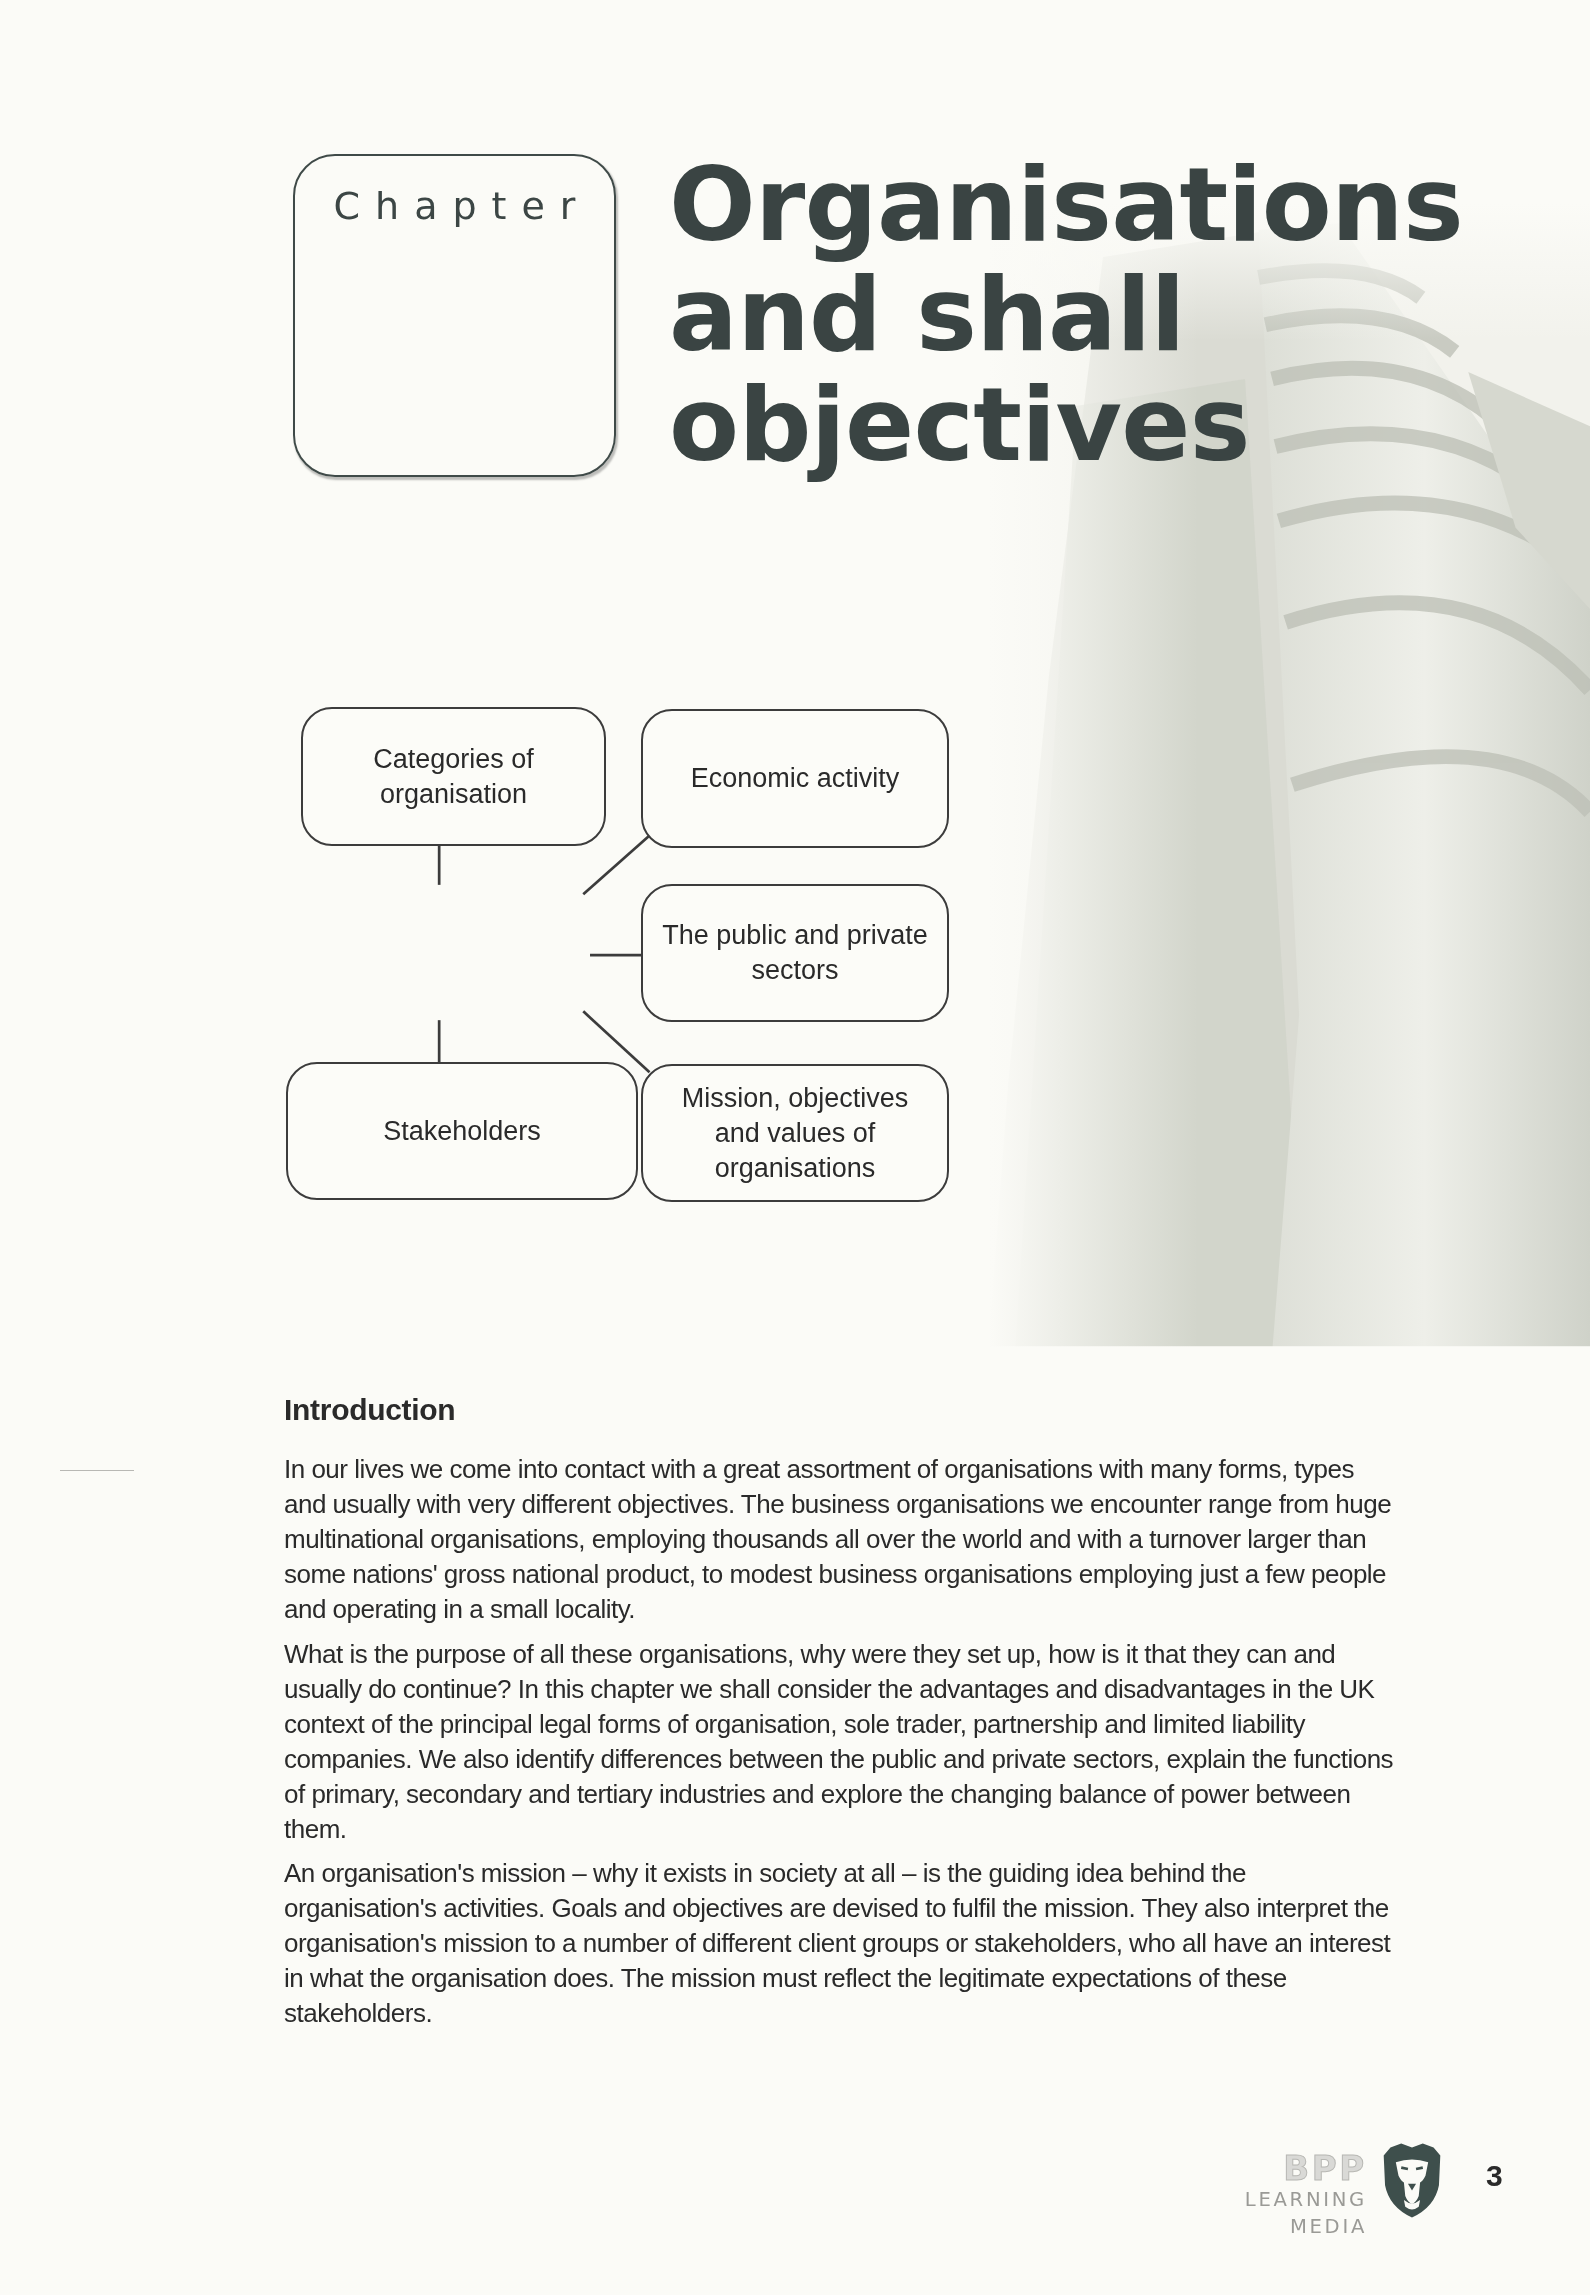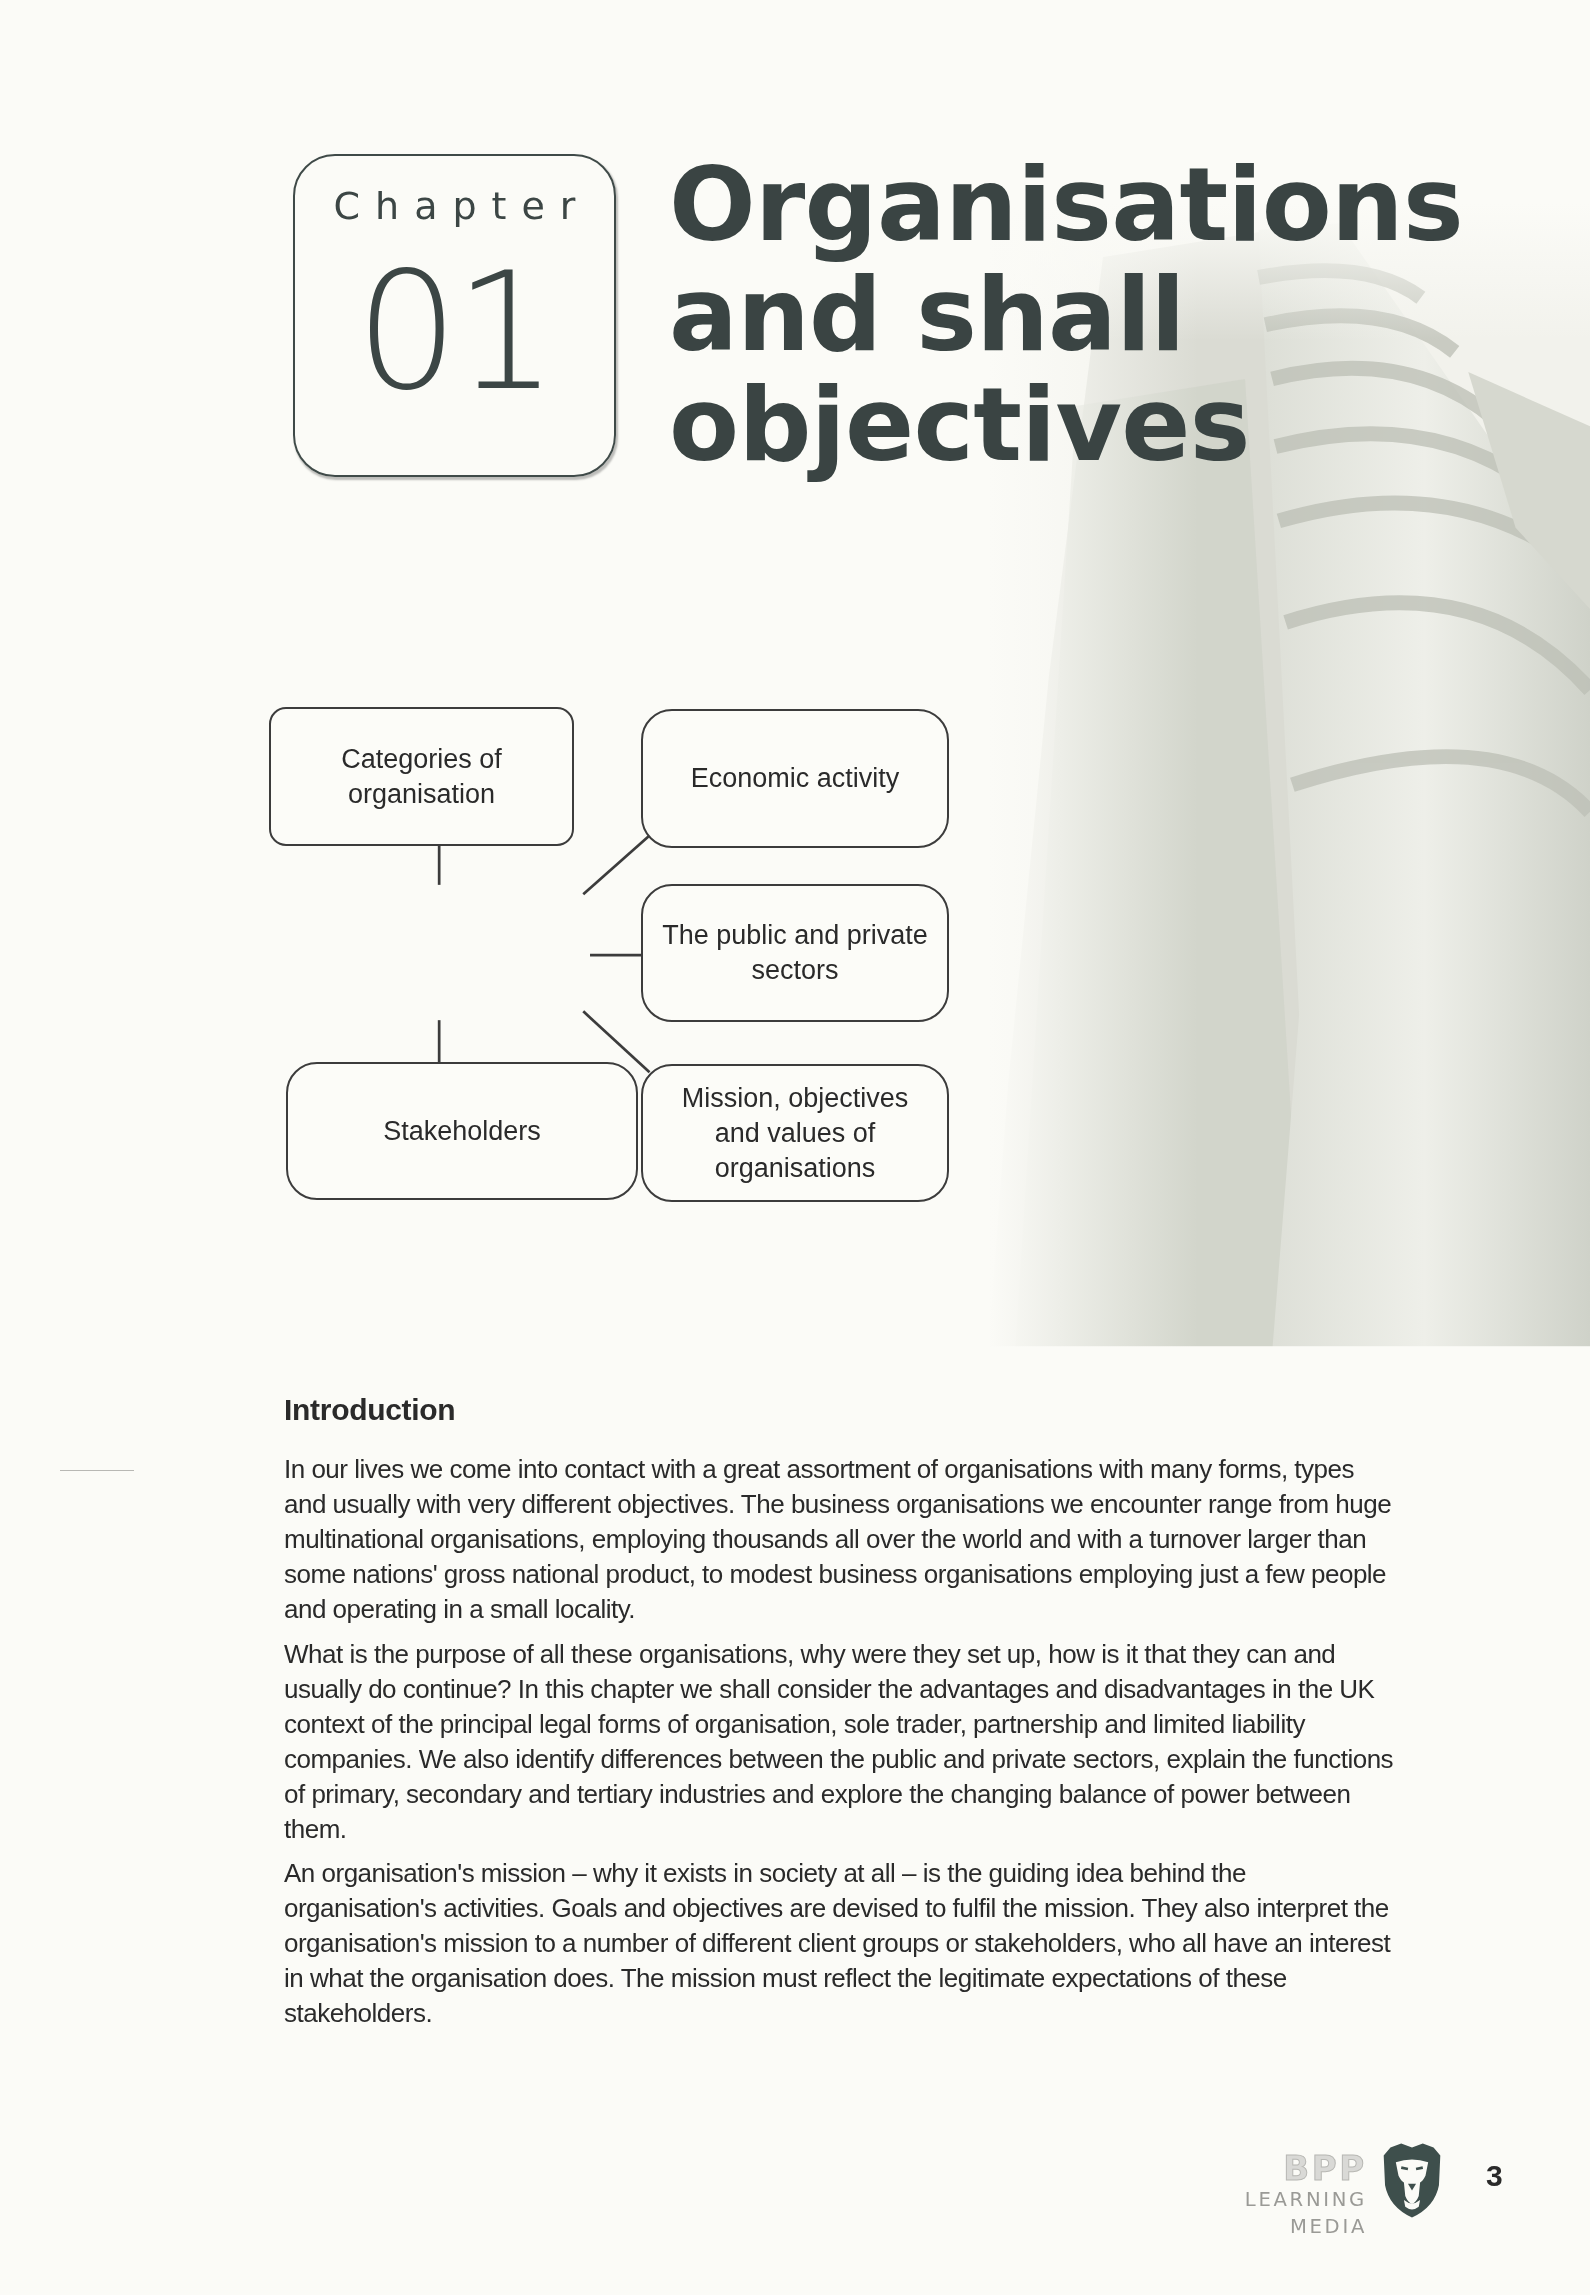--- a/index.html
+++ b/index.html
@@ -118,40 +118,39 @@
     <polygon points="710,250 890,330 890,600 780,480" fill="#d6d8cf"></polygon>
 
     <rect x="0" y="1690" width="890" height="10" fill="#fbfbf7"></rect>
     <rect width="890" height="1700" fill="url(#fadeL)"></rect>
     <rect width="890" height="1700" fill="url(#fadeT)"></rect>
   </svg>
 </div>
 
 <div class="chapter-box">
   <div class="chapter-label">Chapter</div>
-  <div class="chapter-num">01</div>
 </div>
 
 <h1 class="chapter-title">
   <span>Organisations</span><br>
   <span>and shall</span><br>
   <span>objectives</span>
 </h1>
 
 <div class="diagram">
   <svg width="1590" height="1353" viewBox="0 0 2350 2000">
     <g stroke="#3c3c3c" stroke-width="4" fill="none">
       <line x1="649" y1="1248" x2="649" y2="1308"></line>
       <line x1="649" y1="1508" x2="649" y2="1570"></line>
       <line x1="872" y1="1412" x2="948" y2="1412"></line>
       <line x1="862" y1="1322" x2="960" y2="1235"></line>
       <line x1="862" y1="1495" x2="960" y2="1585"></line>
     </g>
   </svg>
-  <div class="node" style="left:269px;top:707px;width:305px;height:139px;border-radius:17px;">Categories of organisation</div>
+  <div class="node" style="left:301px;top:707px;width:305px;height:139px;">Categories of organisation</div>
   <div class="node" style="left:641px;top:709px;width:308px;height:139px;">Economic activity</div>
   <div class="node" style="left:641px;top:884px;width:308px;height:138px;">The public and private sectors</div>
   <div class="node" style="left:286px;top:1062px;width:352px;height:138px;">Stakeholders</div>
   <div class="node" style="left:641px;top:1064px;width:308px;height:138px;">Mission, objectives and values of organisations</div>
 </div>
 
 <div class="scan-mark"></div>
 
 <h2 class="intro-heading">Introduction</h2>
 <div class="body-text">

